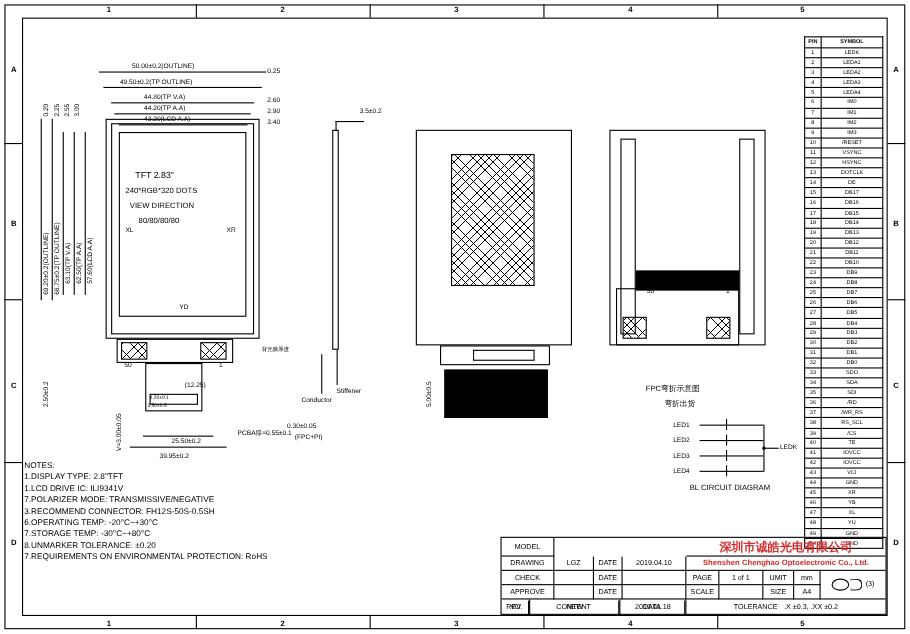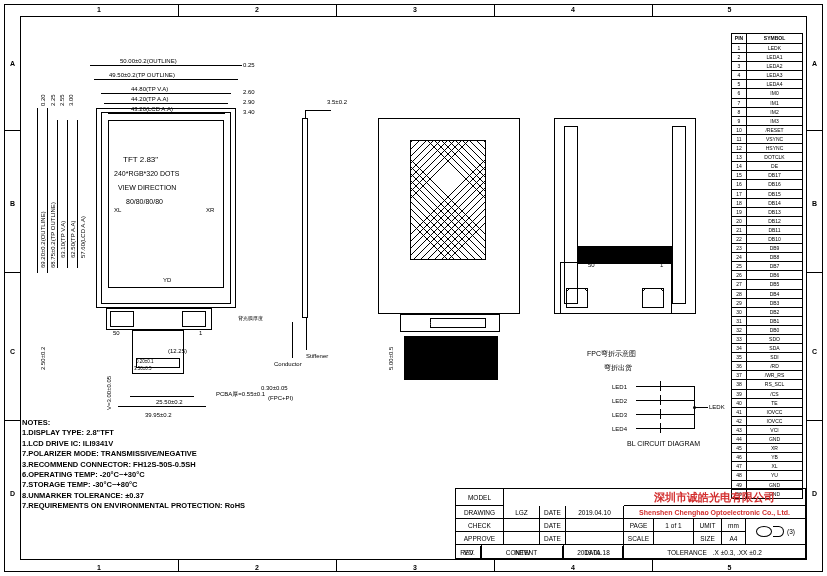--- a/index.html
+++ b/index.html
@@ -31,21 +31,21 @@
   .hatch{background-image:repeating-linear-gradient(45deg,#000 0 0.5px,transparent 0.5px 5px),repeating-linear-gradient(-45deg,#000 0 0.5px,transparent 0.5px 5px);}
 
   
   #pintable{position:absolute;left:731px;top:33px;width:72px;border:1px solid #000;border-collapse:collapse;font-size:5px;}
   #pintable td{border:0.5px solid #000;height:8.1px;line-height:8.1px;padding:0;text-align:center;font-size:5px;}
   #pintable td.num{width:14px;}
   #pintable th{border:0.5px solid #000;font-size:5px;height:9px;line-height:9px;padding:0;font-weight:bold;}
 
   
   #notes{position:absolute;left:22px;top:418px;width:430px;}
-  #notes .nt{font-size:7.5px;font-weight:bold;line-height:10.4px;white-space:nowrap;}
+  #notes .nt{font-size:7.5px;font-weight:normal;line-height:10.4px;white-space:nowrap;}
 
   
   #title{position:absolute;left:455px;top:488px;width:351px;height:71px;border:1px solid #000;box-sizing:border-box;}
   .tb{position:absolute;box-sizing:border-box;border-right:1px solid #000;border-bottom:1px solid #000;font-size:6.5px;display:flex;align-items:center;justify-content:center;text-align:center;overflow:hidden;}
   .tb.nr{border-right:none;}
   .cn-big{font-size:11px;font-weight:bold;}
   .cn-small{font-size:7px;font-weight:bold;}
   .model{font-size:11px;font-weight:bold;letter-spacing:0.2px;}
 
   
@@ -433,21 +433,21 @@
   </table>
 
   <div id="notes">
     <div class="nt">NOTES:</div>
     <div class="nt">1.DISPLAY TYPE:  2.8"TFT</div>
     <div class="nt">1.LCD DRIVE IC: ILI9341V</div>
     <div class="nt">7.POLARIZER MODE: TRANSMISSIVE/NEGATIVE</div>
     <div class="nt">3.RECOMMEND CONNECTOR: FH12S-50S-0.5SH</div>
     <div class="nt">6.OPERATING TEMP: -20°C~+30°C</div>
     <div class="nt">7.STORAGE TEMP: -30°C~+80°C</div>
-    <div class="nt">8.UNMARKER TOLERANCE: ±0.37</div>
+    <div class="nt">8.UNMARKER TOLERANCE: ±0.20</div>
     <div class="nt">7.REQUIREMENTS ON ENVIRONMENTAL PROTECTION: RoHS</div>
   </div>
 
   <div id="title">
 
     <div class="tb" style="left:0;top:0;width:48px;height:17px;">MODEL</div>
     <div class="tb nr cn-big" style="left:168px;top:0;width:181px;height:17px;color:#d32f2f;">深圳市诚皓光电有限公司</div>
 
     <div class="tb" style="left:0;top:17px;width:48px;height:13px;">DRAWING</div>
     <div class="tb" style="left:48px;top:17px;width:36px;height:13px;">LGZ</div>

